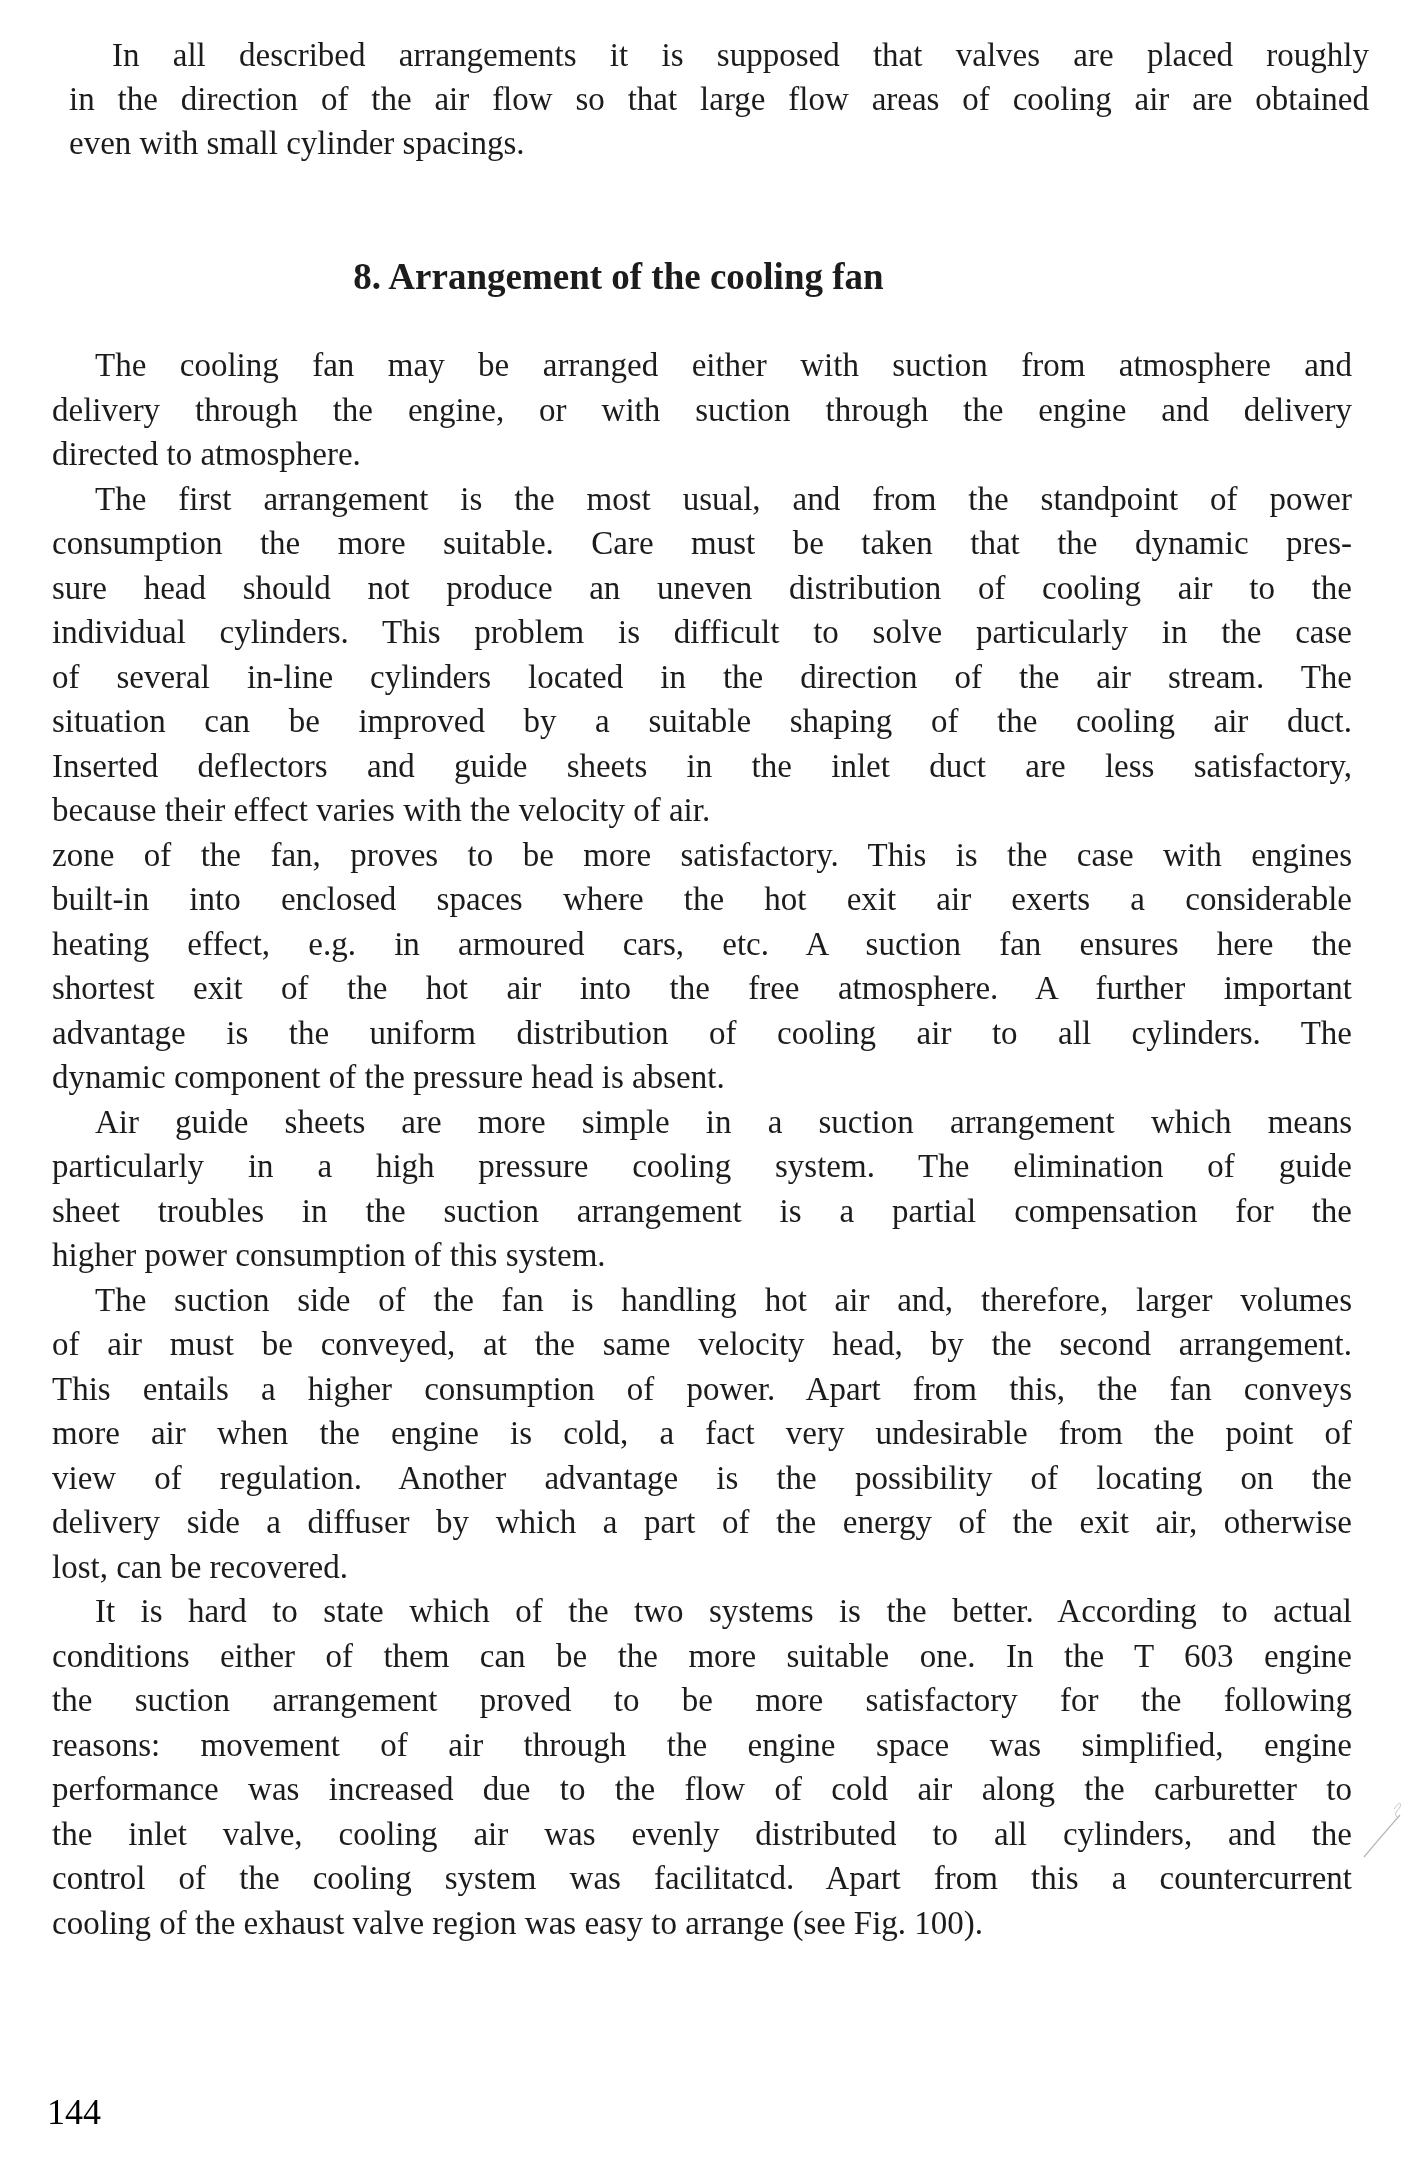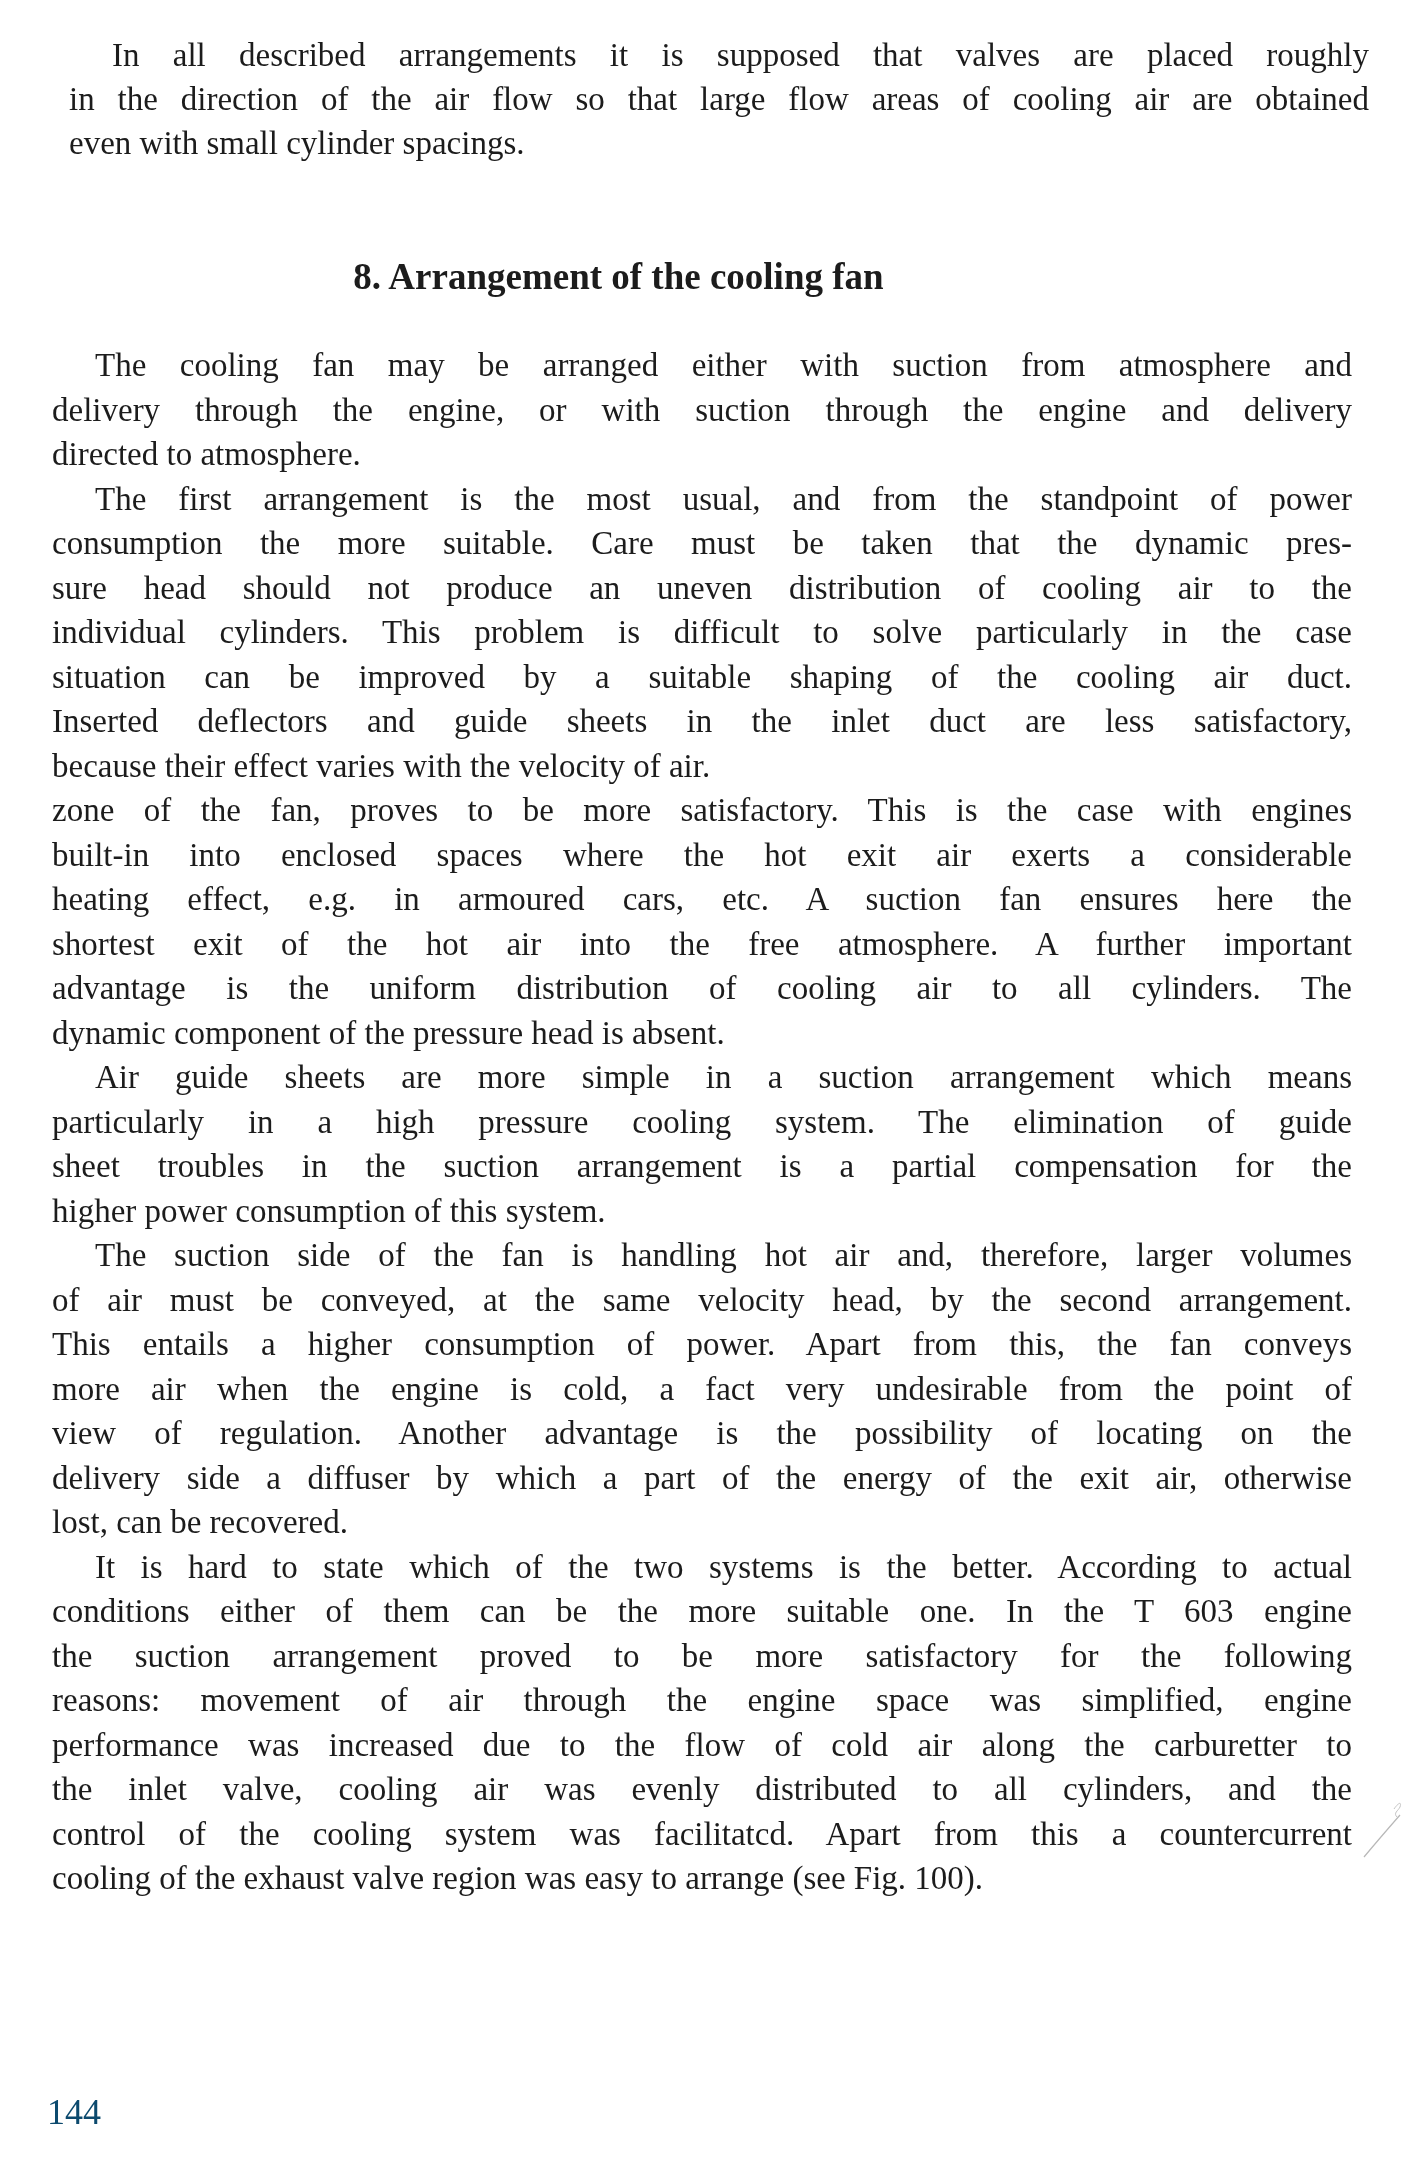--- a/index.html
+++ b/index.html
@@ -9,21 +9,21 @@
   .line { display:block; white-space:nowrap; text-align:justify; text-align-last:justify;
           font-size:33px; height:44.5px; line-height:44.5px; overflow:visible; transform-origin:left center; }
   .line.last { text-align:left; text-align-last:left; }
   .line.indent { padding-left:43px; box-sizing:border-box; }
   #intro .line { height:44px; line-height:44px; }
   #intro { top:33px;margin-left:17px; }
   #heading { position:absolute; top:255px; left:0; width:1239px; text-align:center;
              font-size:37px; font-weight:bold; line-height:44px; padding-left:0px; }
   #heading span { display:inline-block; transform:translateX(-1px); }
   #body { top:343px; }
-  #page-number { position:absolute; left:47px; top:2090px; font-size:36px; line-height:44px; color:#0c4a6e; }
+  #page-number { position:absolute; left:47px; top:2090px; font-size:36px; line-height:44px; color:#000000; }
   #pencil-mark { position:absolute; left:1360px; top:1795px; width:45px; height:70px; }
 </style>
 </head>
 <body>
 
 <div id="intro" class="block">
   <span class="line indent">In all described arrangements it is supposed that valves are placed roughly</span>
   <span class="line">in the direction of the air flow so that large flow areas of cooling air are obtained</span>
   <span class="line last">even with small cylinder spacings.</span>
 </div>
@@ -33,20 +33,21 @@
 </div>
 
 <div id="body" class="block">
   <span class="line indent">The cooling fan may be arranged either with suction from atmosphere and</span>
   <span class="line">delivery through the engine, or with suction through the engine and delivery</span>
   <span class="line last">directed to atmosphere.</span>
   <span class="line indent">The first arrangement is the most usual, and from the standpoint of power</span>
   <span class="line">consumption the more suitable. Care must be taken that the dynamic pres-</span>
   <span class="line">sure head should not produce an uneven distribution of cooling air to the</span>
   <span class="line">individual cylinders. This problem is difficult to solve particularly in the case</span>
+  <span class="line">of several in-line cylinders located in the direction of the air stream. The</span>
   <span class="line">situation can be improved by a suitable shaping of the cooling air duct.</span>
   <span class="line">Inserted deflectors and guide sheets in the inlet duct are less satisfactory,</span>
   <span class="line last">because their effect varies with the velocity of air.</span>
   <span class="line">zone of the fan, proves to be more satisfactory. This is the case with engines</span>
   <span class="line">built-in into enclosed spaces where the hot exit air exerts a considerable</span>
   <span class="line">heating effect, e.g. in armoured cars, etc. A suction fan ensures here the</span>
   <span class="line">shortest exit of the hot air into the free atmosphere. A further important</span>
   <span class="line">advantage is the uniform distribution of cooling air to all cylinders. The</span>
   <span class="line last">dynamic component of the pressure head is absent.</span>
   <span class="line indent">Air guide sheets are more simple in a suction arrangement which means</span>

